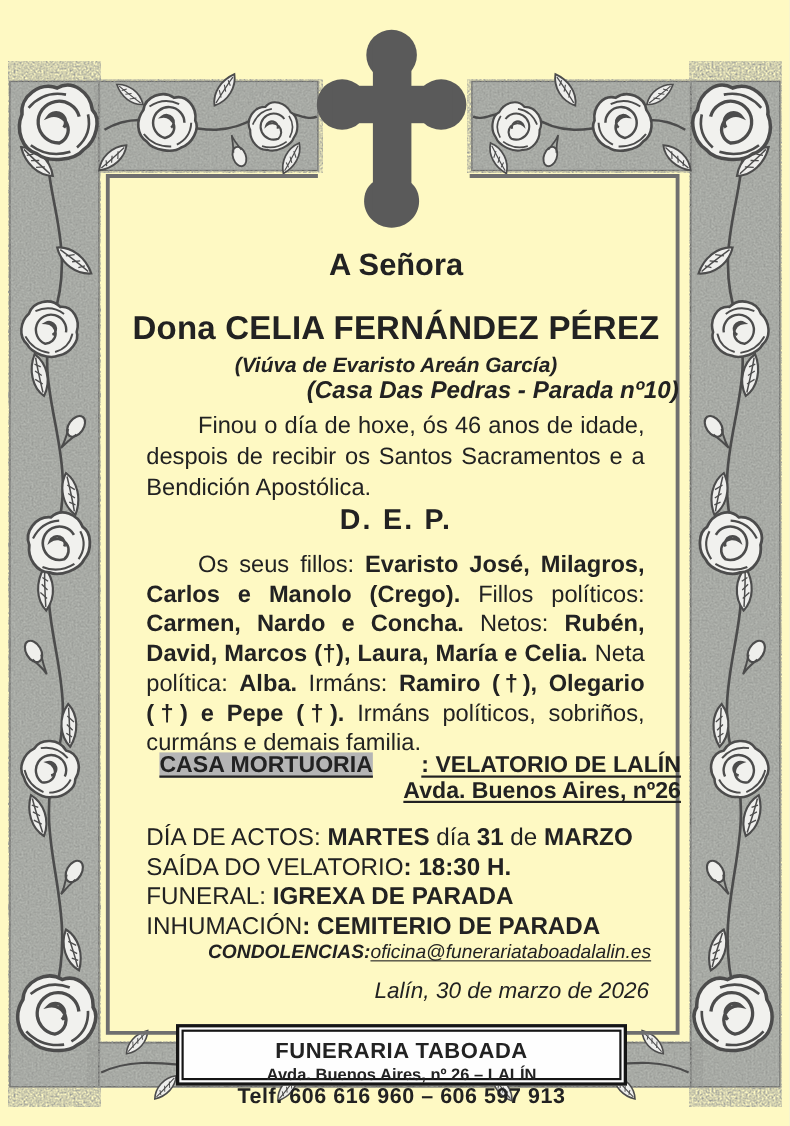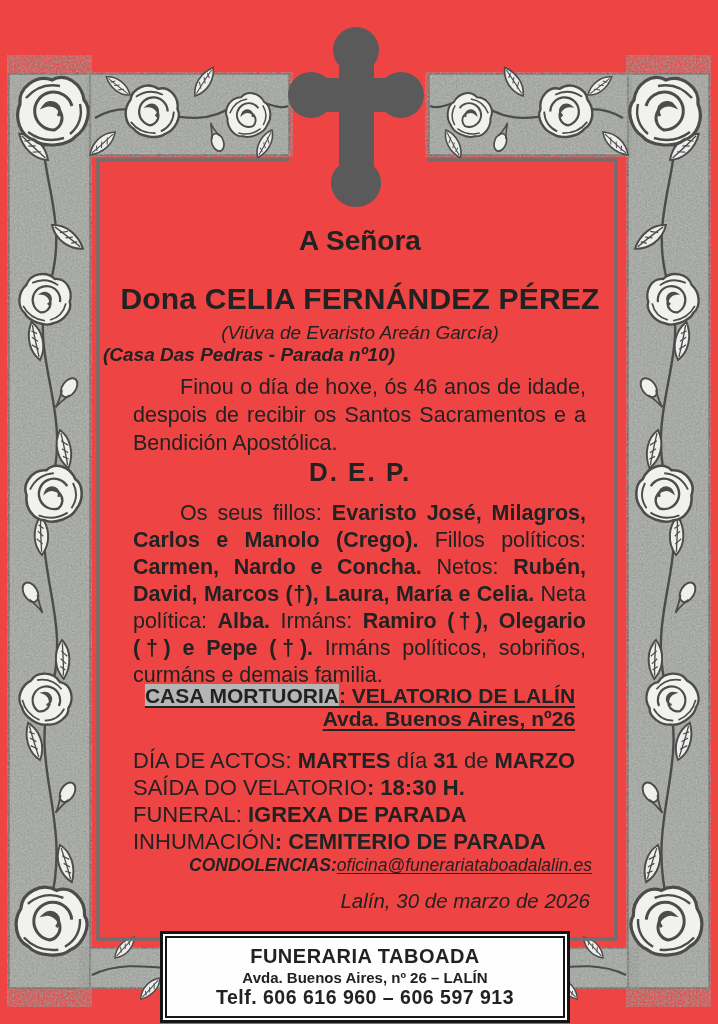--- a/index.html
+++ b/index.html
@@ -1,49 +1,49 @@
 <!DOCTYPE html>
 <html><head>
 <meta charset="utf-8">
 <style>
   html,body{margin:0;padding:0;background:#e9e9e9;}
   .page{
     position:relative;
     width:718px;height:1024px;
-    background:#ef4444;
+    background:#fef9c3;
     overflow:hidden;
     font-family:"Liberation Sans", sans-serif;
     color:#222;
   }
   .art{position:absolute;left:0;top:0;z-index:0;}
   .content{
     position:absolute;left:103px;top:160px;width:514px;height:781px;
     z-index:1;
   }
   .content > *{position:absolute;box-sizing:border-box;}
   .honorific{top:64px;left:0;width:100%;text-align:center;font-size:28px;font-weight:bold;line-height:34px;}
   .name{top:121px;left:0;width:100%;text-align:center;font-size:30px;font-weight:bold;line-height:36px;letter-spacing:0.2px;}
-  .sub1{top:162px;left:0;width:100%;text-align:center;font-size:19px;font-weight:normal;font-style:italic;line-height:22px;}
-  .sub2{top:184px;left:0;width:100%;text-align:left;font-size:19px;font-weight:bold;font-style:italic;line-height:22px;}
+  .sub1{top:162px;left:0;width:100%;text-align:center;font-size:19px;font-weight:bold;font-style:italic;line-height:22px;}
+  .sub2{top:184px;left:0;width:100%;text-align:right;font-size:22px;font-weight:bold;font-style:italic;line-height:22px;}
   .para{left:30px;right:31px;margin:0;font-size:21.5px;line-height:28px;text-align:justify;text-indent:47px;}
   .para1{top:213px;}
   .dep{top:296px;left:0;width:100%;text-align:center;font-size:26px;font-weight:bold;line-height:32px;letter-spacing:2px;}
   .family{top:340px;line-height:27px;}
   .b{font-weight:bold;}
   .mortuary{top:524px;left:50%;transform:translateX(-50%);font-size:21px;font-weight:bold;line-height:23px;white-space:nowrap;}
-  .mortuary .uline{text-decoration:underline;text-decoration-thickness:2px;text-underline-offset:3px;}
+  .mortuary .uline{text-decoration:underline;text-decoration-thickness:2px;text-underline-offset:3px;margin-left:44px;}
   .hl{background:#b5b5b5;}
   .mort-line2{text-align:right;}
   .acts{top:587px;left:30px;right:20px;font-size:22px;line-height:27px;}
   .condolences{top:695px;left:86px;font-size:17.5px;font-style:italic;line-height:20px;}
   .cond-label{font-weight:bold;}
   .cond-email{text-decoration:underline;text-underline-offset:2px;}
   .dateline{top:729px;left:0;right:27px;text-align:right;font-size:20.5px;font-style:italic;line-height:24px;}
   .footer-box{
-    position:absolute;left:160px;top:931px;width:410px;height:92px;
+    position:absolute;left:160px;top:931px;width:410px;height:56px;
     background:#fefefe;border:3px solid #151515;box-sizing:border-box;z-index:2;
   }
   .footer-inner{
     position:absolute;left:2px;top:2px;right:2px;bottom:2px;
     border:2px solid #151515;text-align:center;
   }
   .fh-name{margin-top:6px;font-size:20px;font-weight:bold;line-height:24px;letter-spacing:0.5px;}
   .fh-address{font-size:15px;font-weight:bold;line-height:19px;}
   .fh-phone{font-size:19.5px;font-weight:bold;line-height:21px;letter-spacing:0.5px;}
 </style>

